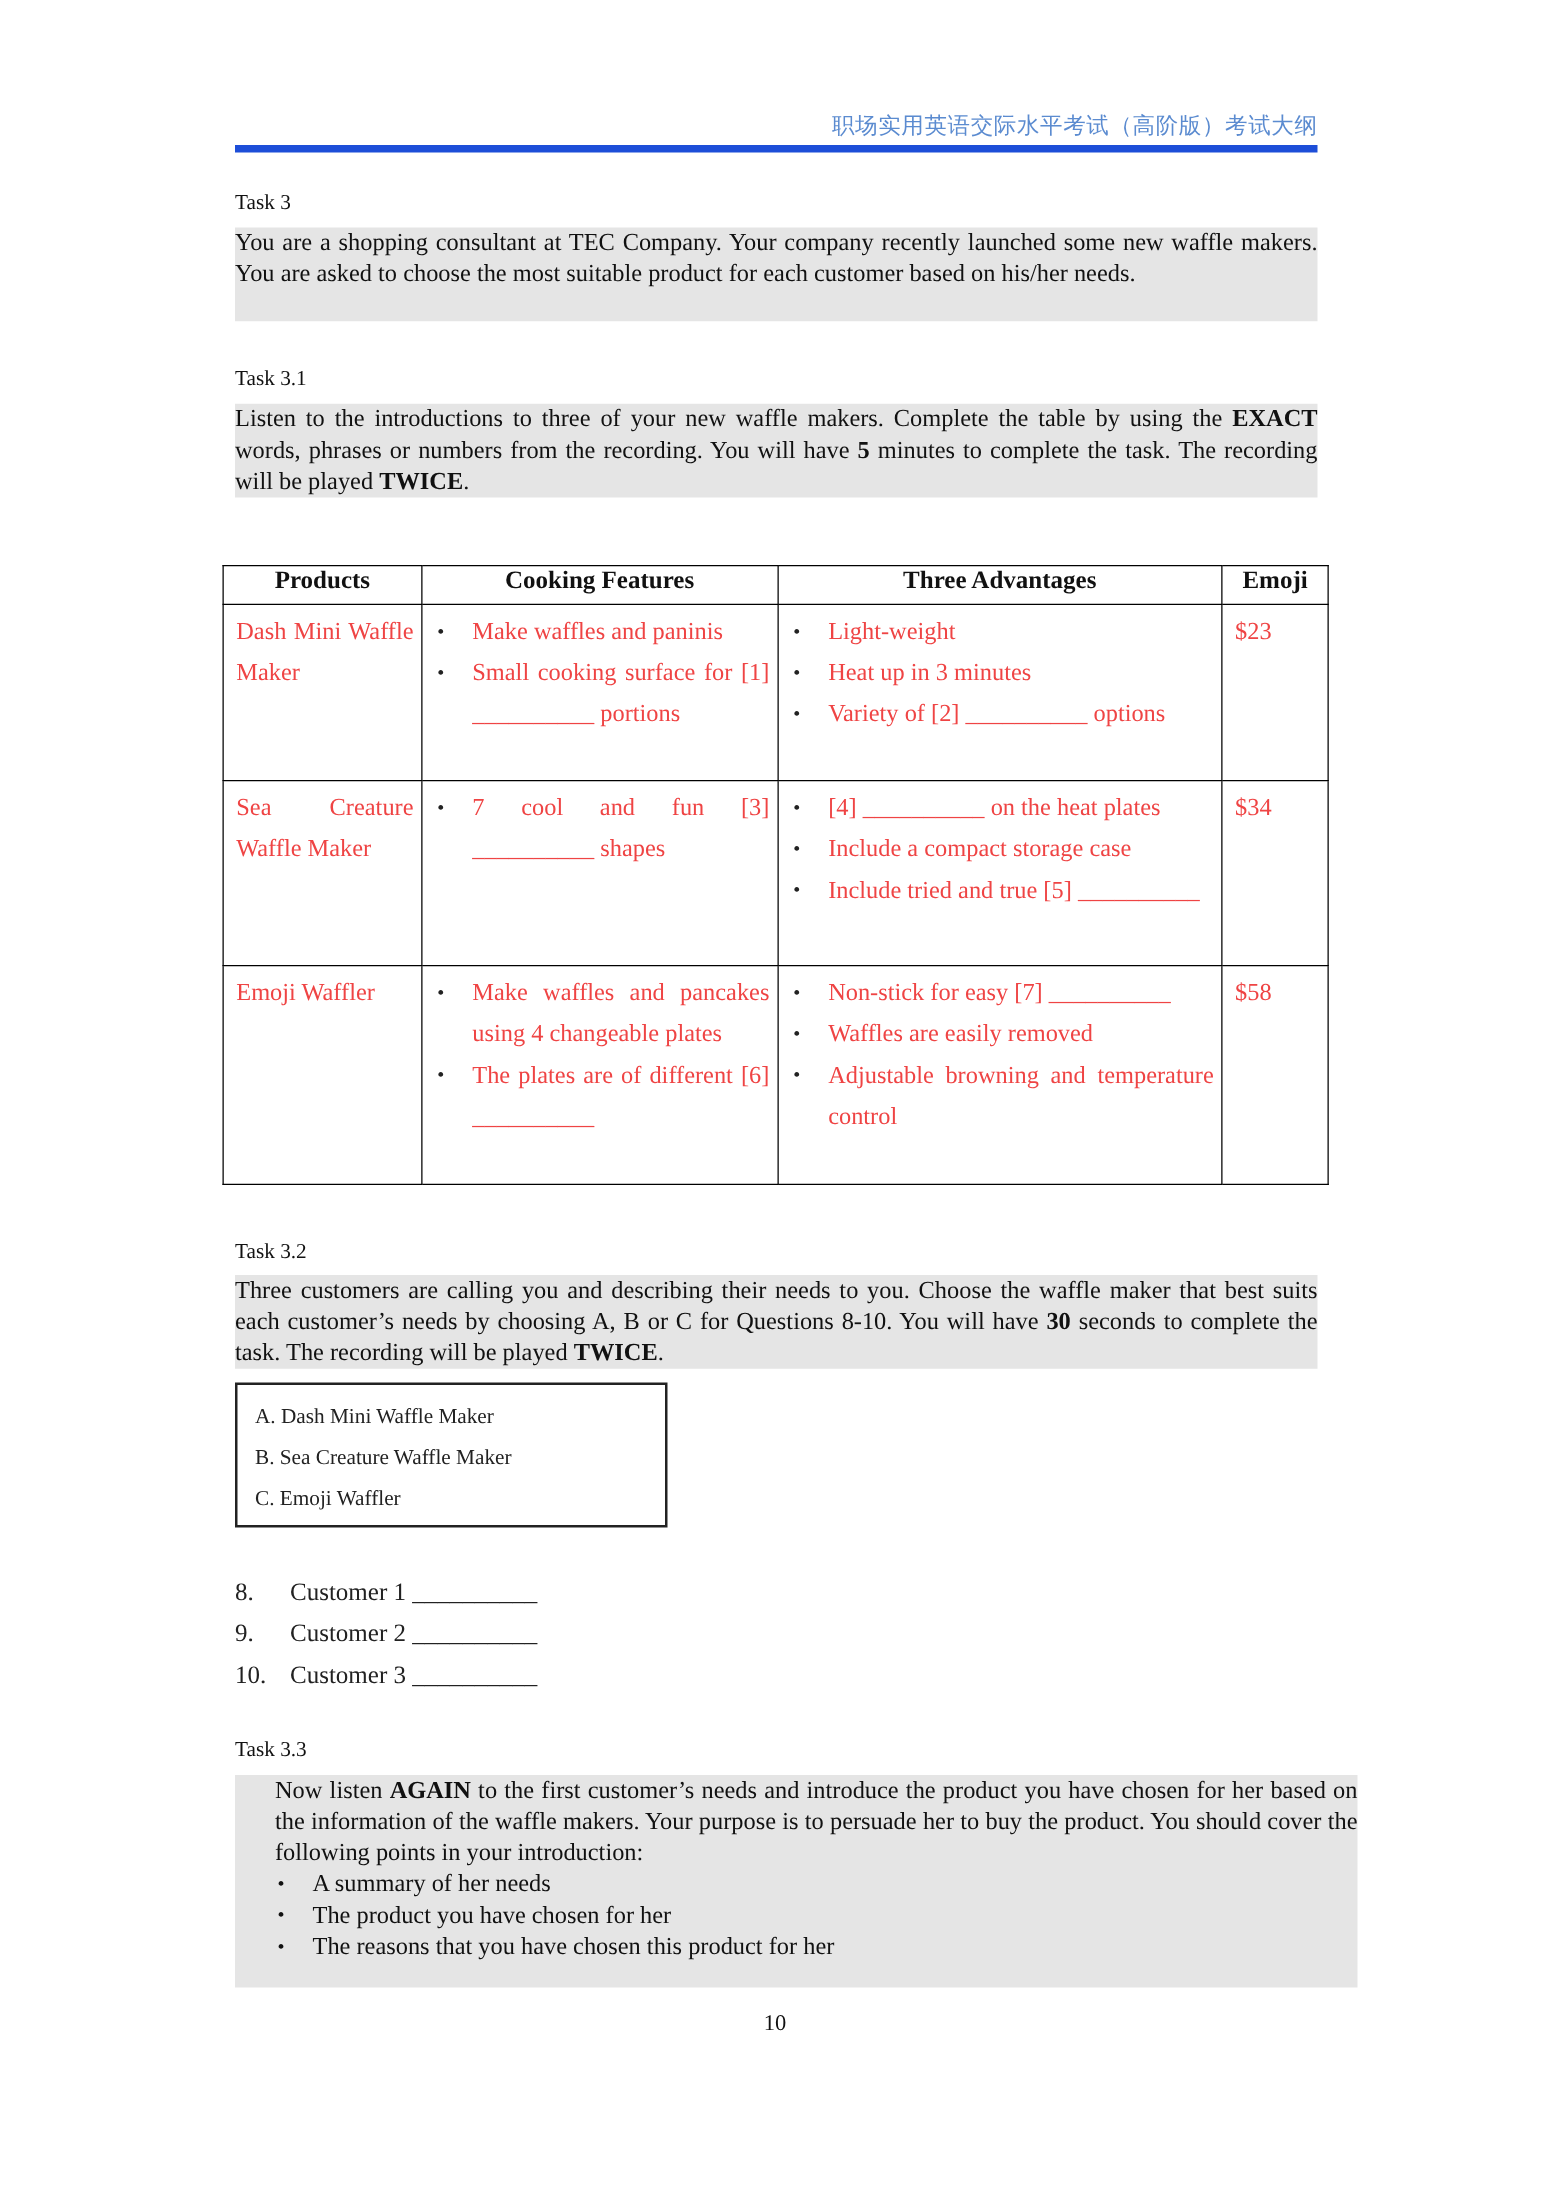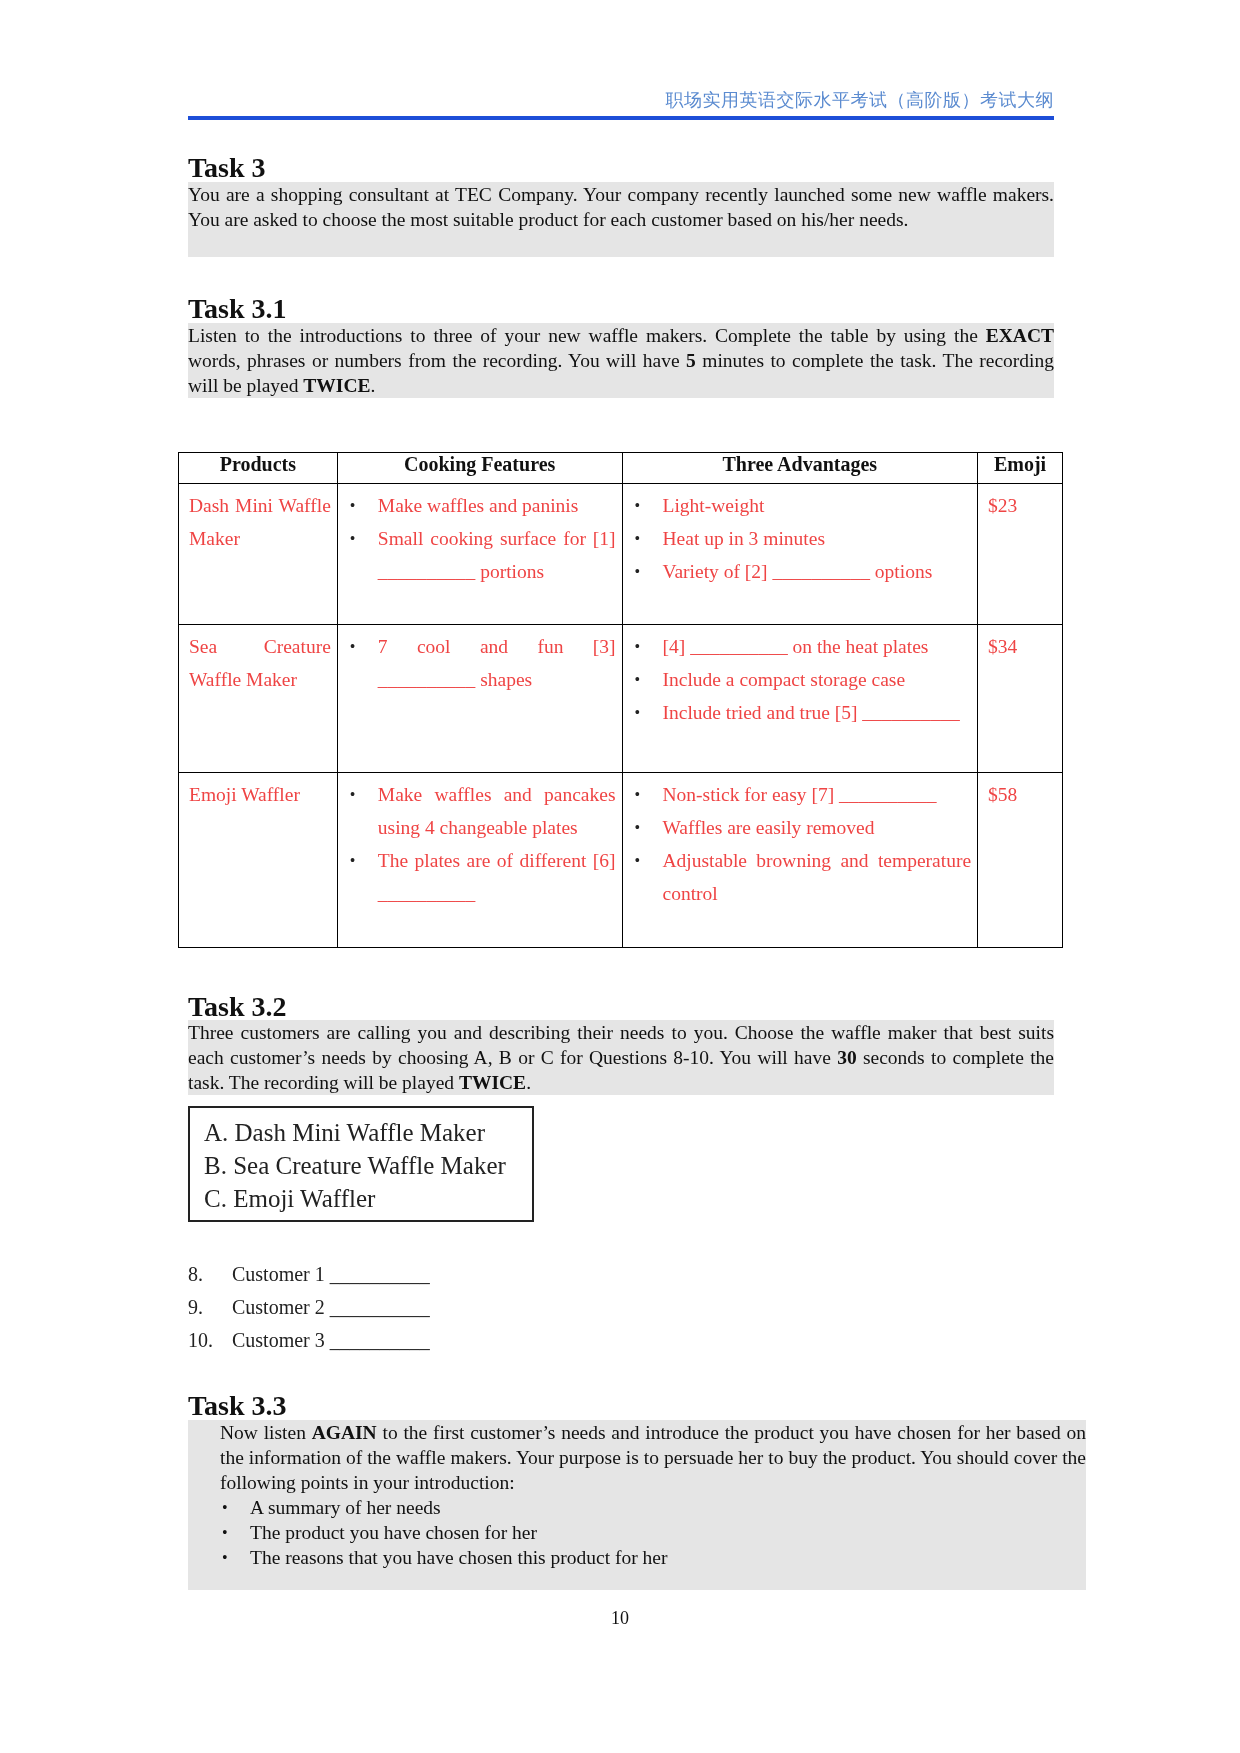--- a/index.html
+++ b/index.html
@@ -1,42 +1,42 @@
 <!DOCTYPE html>
 <html><head>
 <meta charset="utf-8">
 <style>
   html, body { margin: 0; padding: 0; background: #ffffff; }
   body { width: 1240px; height: 1753px; position: relative; overflow: hidden;
          font-family: "Liberation Serif", "DejaVu Serif", serif; color: #111; }
   .page { position: absolute; left: 0; top: 0; width: 1240px; height: 1753px; }
 
   .header { position: absolute; left: 188px; top: 86px; width: 866px; height: 30px;
-            border-bottom: 4px solid #1d4ed8; }
+            border-bottom: 6px solid #1d4ed8; }
   .header-title { position: absolute; right: 0; top: 2px; font-size: 18px; color: #5b8bd0;
                   font-family: "DejaVu Sans", sans-serif; letter-spacing: 0.5px; }
 
-  .task-heading { position: absolute; left: 188px; font-weight: bold; font-size: 28px; }
+  .task-heading { position: absolute; left: 188px; font-weight: normal; font-size: 17px; }
   .gray-box { position: absolute; left: 188px; width: 866px; background: #e5e5e5;
               font-size: 19.5px; line-height: 25px; text-align: justify; }
   .gray-box p { margin: 0; }
   .gray-box b { font-weight: bold; }
 
   table.products { position: absolute; left: 178px; top: 452px; width: 885px;
                    border-collapse: collapse; font-size: 19.5px; }
   table.products th, table.products td { border: 1.5px solid #000; vertical-align: top; }
   table.products th { font-weight: bold; font-size: 20px; height: 30px; padding: 0; text-align: center; }
   table.products td { padding: 5px 6px 10px 10px; line-height: 33px; color: #ef4444; text-align: justify; }
   td.prod-name { color: #222; }
   ul.cell-list { margin: 0; padding: 0; list-style: none; }
   ul.cell-list li { position: relative; padding-left: 30px; text-align: justify; }
   ul.cell-list li::before { content: "\2022"; position: absolute; left: 2px; top: 0; font-size: 16px; color: #222; }
 
   .options-box { position: absolute; left: 188px; top: 1106px; width: 342px; height: 112px;
-                 border: 2px solid #222; font-size: 25px; line-height: 33px; color: #222; }
+                 border: 2px solid #222; font-size: 17px; line-height: 33px; color: #222; }
   .options-box div { padding-left: 14px; }
   .options-box .first { margin-top: 8px; }
 
   .questions { position: absolute; left: 188px; top: 1258px; font-size: 20px; line-height: 33px; color: #222; }
   .q-row { display: flex; }
   .q-num { width: 44px; }
 
   ul.points { margin: 0; padding: 0; list-style: none; }
   ul.points li { position: relative; padding-left: 30px; }
   ul.points li::before { content: "\2022"; position: absolute; left: 2px; font-size: 16px; }

